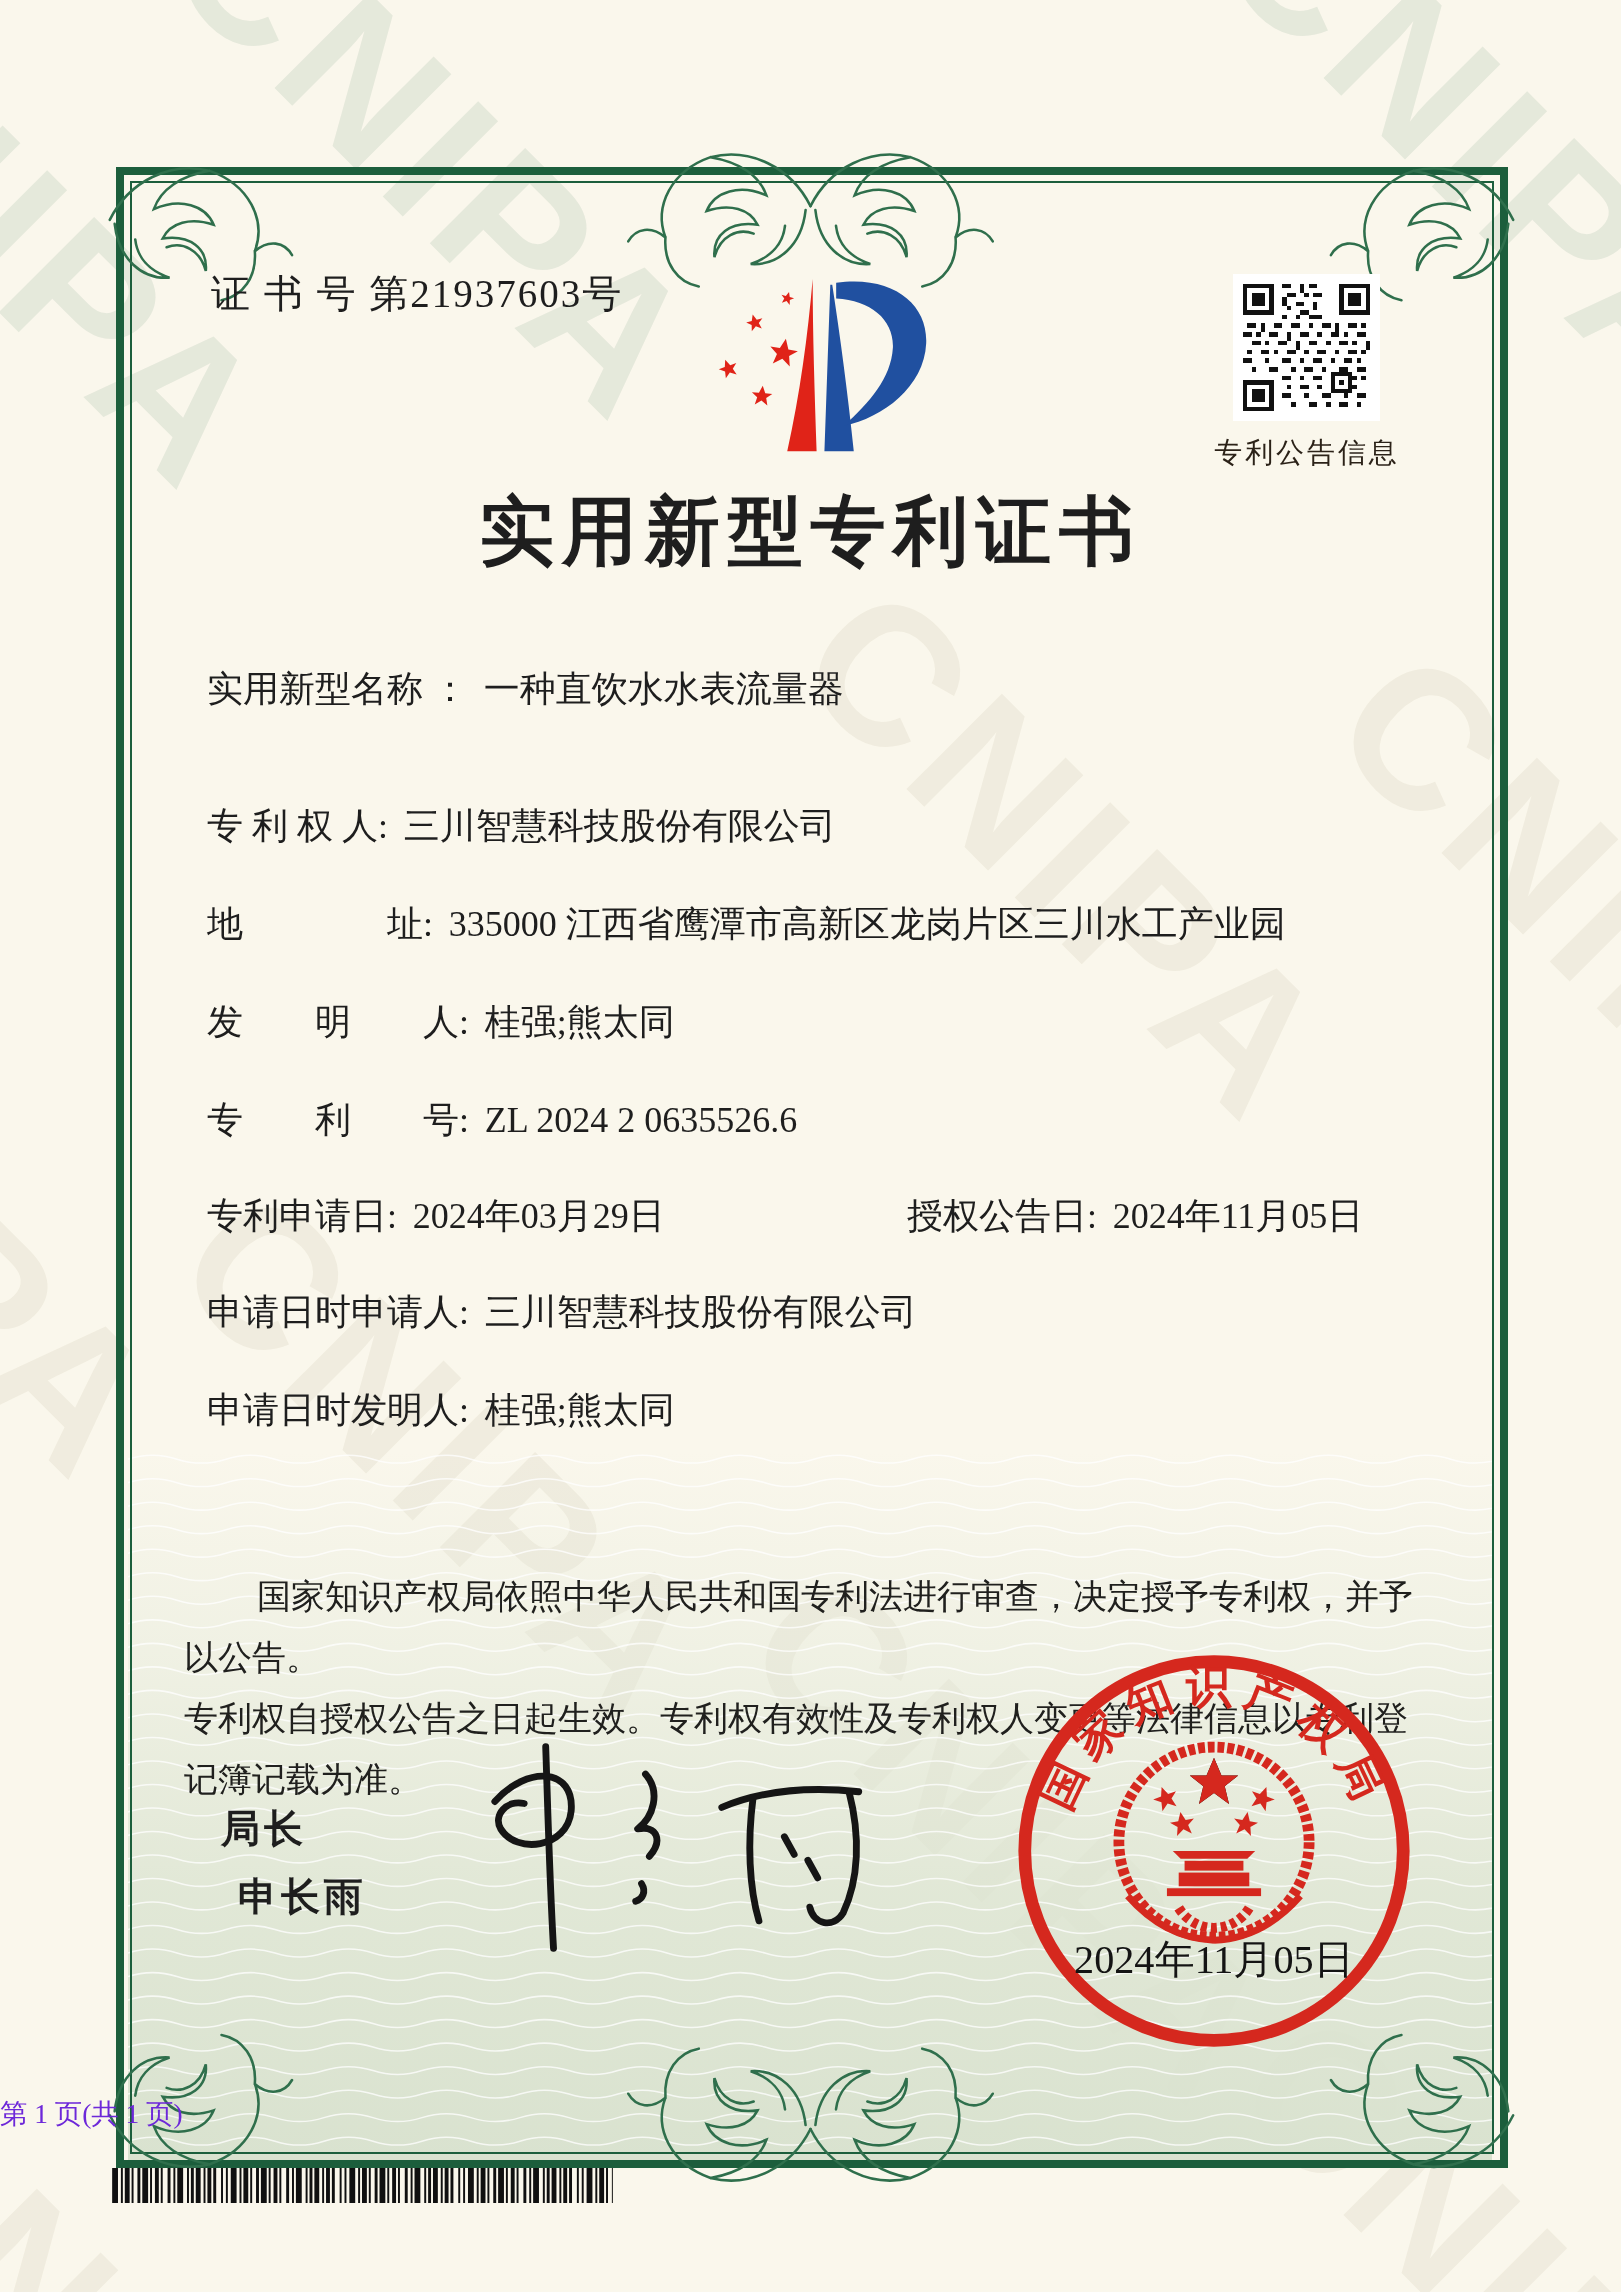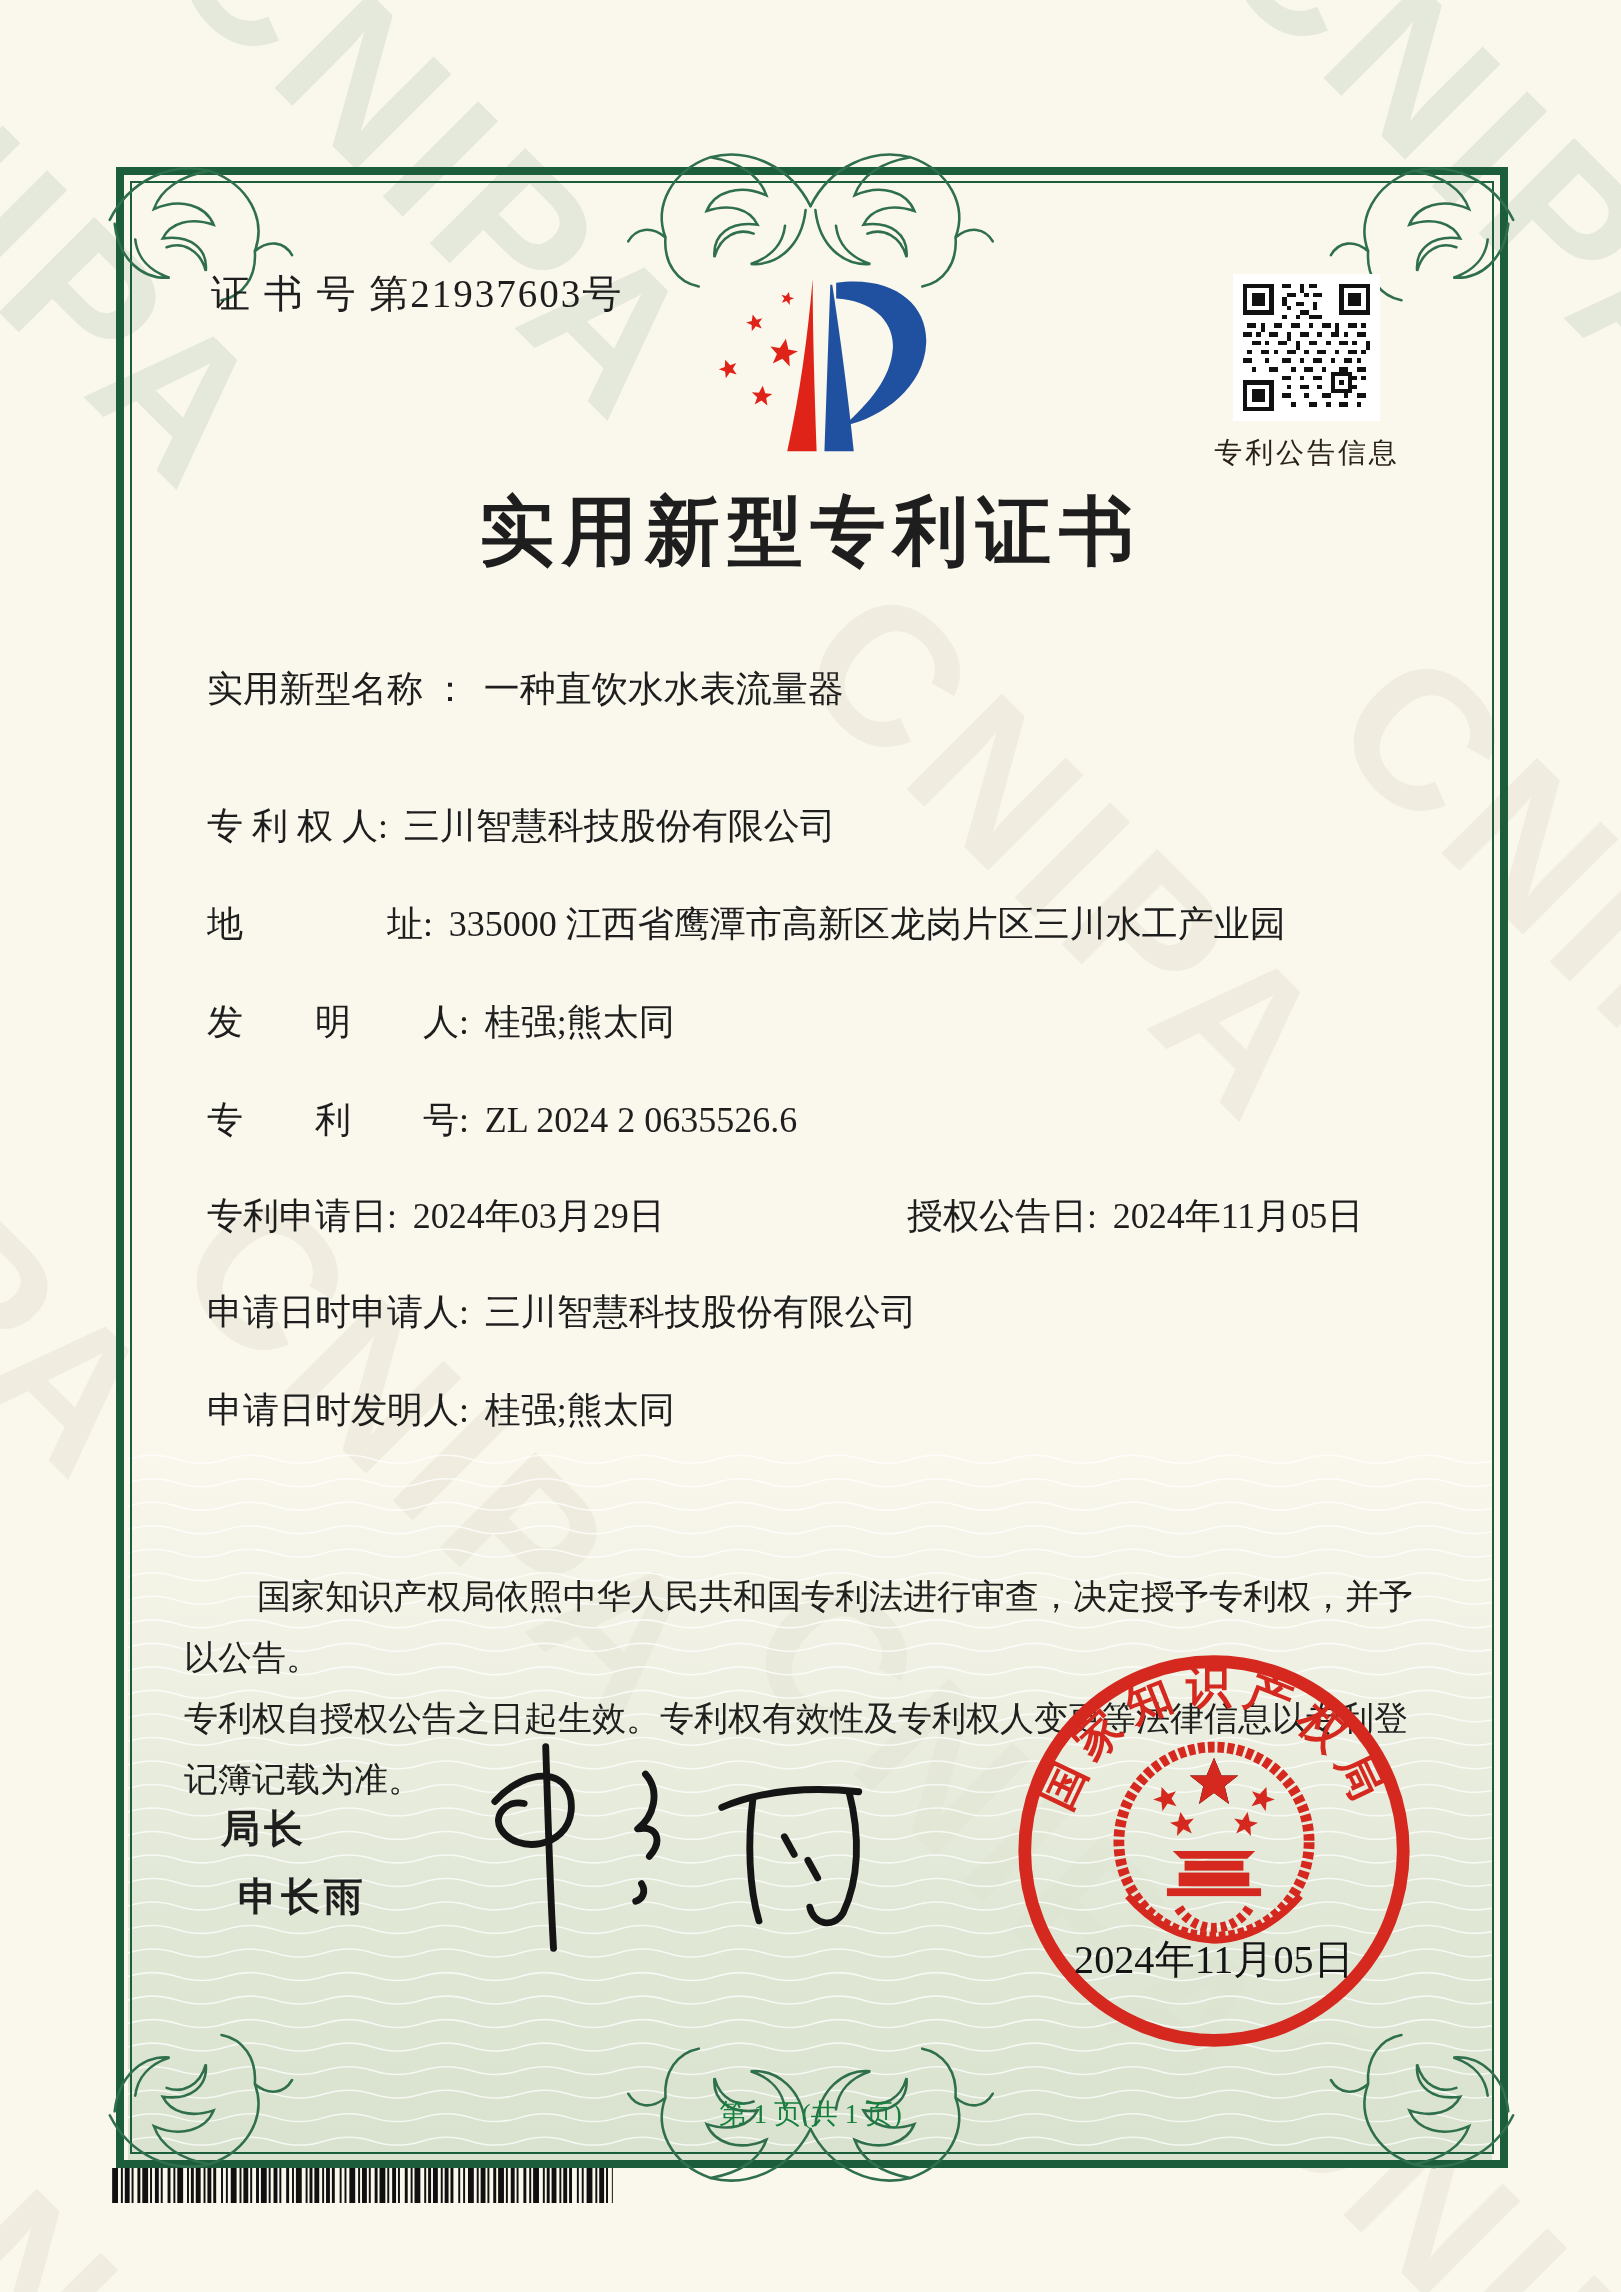--- a/index.html
+++ b/index.html
@@ -40,21 +40,21 @@
   .qr-box{left:1233px;top:274px;width:147px;height:147px;background:#ffffff;}
   .qr-caption{left:1199px;top:434px;width:216px;text-align:center;font-size:28px;letter-spacing:2.9px;color:#2b2218;}
   .title{left:0;top:482px;width:100%;text-align:center;font-size:75px;font-weight:bold;letter-spacing:7.8px;}
   .row{position:absolute;left:207px;font-size:36px;white-space:nowrap;text-align:center;}
   .row .fvalue{margin-left:15.7px;}
   .row-r{position:absolute;left:907px;font-size:36px;white-space:nowrap;}
   .row-r .fvalue{margin-left:15.7px;}
   .para{left:184px;top:1566px;width:1247px;font-size:34px;line-height:61px;color:#20201e;}
   .para .l1{text-indent:73px;}
   .signer{font-family:"Liberation Sans","DejaVu Sans",sans-serif;font-weight:bold;font-size:39px;letter-spacing:3.9px;}
-  .footer{left:0;top:2096px;width:100%;text-align:center;font-size:27.4px;color:#15803d;}
+  .footer{left:0;top:2096px;width:100%;text-align:left;font-size:27.4px;color:#6d28d9;}
   svg{display:block;}
 </style>
 </head>
 <body>
 
 <div class="page">
 
   <div class="wm green" style="left:-147px;top:-88px;">CNIPA</div>
   <div class="wm green" style="left:284px;top:-157px;">CNIPA</div>
   <div class="wm green" style="left:1333px;top:-167px;">CNIPA</div>

